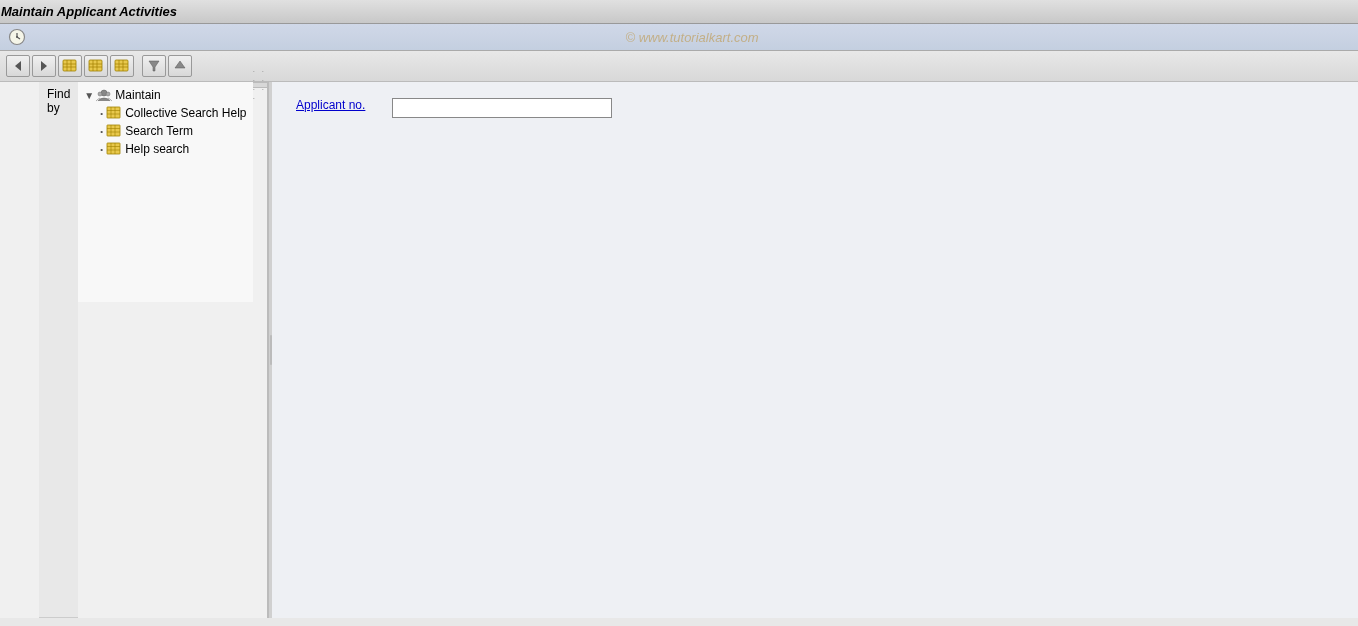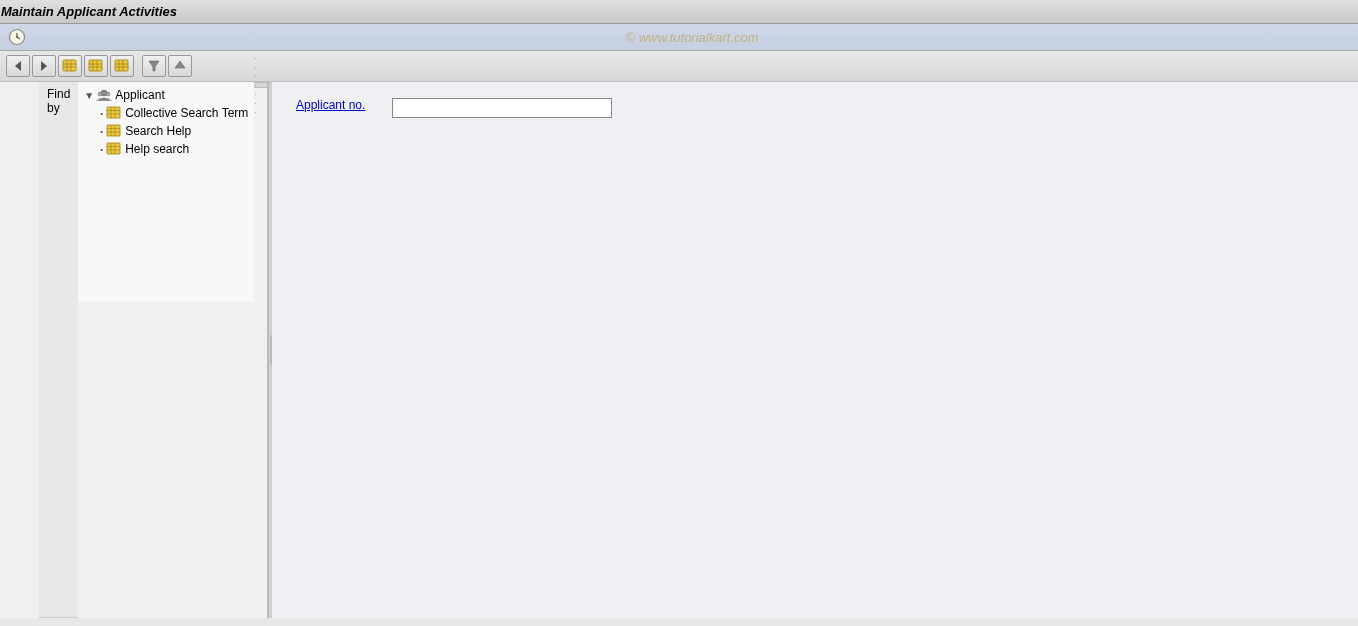--- a/index.html
+++ b/index.html
@@ -295,46 +295,46 @@
         <span class="tree-toggle">▼</span>
 
         <svg class="icon-svg" viewBox="0 0 16 14">
           <ellipse cx="8" cy="5" rx="3" ry="3" fill="#888" stroke="#555" stroke-width="0.5"></ellipse>
           <ellipse cx="4" cy="6" rx="2" ry="2" fill="#aaa" stroke="#666" stroke-width="0.5"></ellipse>
           <ellipse cx="12" cy="6" rx="2" ry="2" fill="#aaa" stroke="#666" stroke-width="0.5"></ellipse>
           <path d="M2,13 Q4,10 8,10 Q12,10 14,13" fill="#888" stroke="#555" stroke-width="0.5"></path>
           <path d="M0,13 Q2,11 4,10" fill="#aaa" stroke="#666" stroke-width="0.5"></path>
           <path d="M16,13 Q14,11 12,10" fill="#aaa" stroke="#666" stroke-width="0.5"></path>
         </svg>
-        <span>Applicant</span>
+        <span>Maintain</span>
       </div>
 
       <div class="tree-item tree-indent-2">
         <span class="tree-bullet">•</span>
 
         <svg class="icon-svg" viewBox="0 0 16 14">
           <rect x="1" y="1" width="13" height="11" rx="0.5" fill="#e8c84c" stroke="#a08000" stroke-width="0.8"></rect>
           <line x1="1" y1="4.5" x2="14" y2="4.5" stroke="#a08000" stroke-width="0.6"></line>
           <line x1="1" y1="8" x2="14" y2="8" stroke="#a08000" stroke-width="0.6"></line>
           <line x1="5" y1="1" x2="5" y2="12" stroke="#a08000" stroke-width="0.6"></line>
           <line x1="9" y1="1" x2="9" y2="12" stroke="#a08000" stroke-width="0.6"></line>
         </svg>
-        <span>Collective Search Term</span>
+        <span>Collective Search Help</span>
       </div>
 
       <div class="tree-item tree-indent-2">
         <span class="tree-bullet">•</span>
         <svg class="icon-svg" viewBox="0 0 16 14">
           <rect x="1" y="1" width="13" height="11" rx="0.5" fill="#e8c84c" stroke="#a08000" stroke-width="0.8"></rect>
           <line x1="1" y1="4.5" x2="14" y2="4.5" stroke="#a08000" stroke-width="0.6"></line>
           <line x1="1" y1="8" x2="14" y2="8" stroke="#a08000" stroke-width="0.6"></line>
           <line x1="5" y1="1" x2="5" y2="12" stroke="#a08000" stroke-width="0.6"></line>
           <line x1="9" y1="1" x2="9" y2="12" stroke="#a08000" stroke-width="0.6"></line>
         </svg>
-        <span>Search Help</span>
+        <span>Search Term</span>
       </div>
 
       <div class="tree-item tree-indent-2">
         <span class="tree-bullet">•</span>
         <svg class="icon-svg" viewBox="0 0 16 14">
           <rect x="1" y="1" width="13" height="11" rx="0.5" fill="#e8c84c" stroke="#a08000" stroke-width="0.8"></rect>
           <line x1="1" y1="4.5" x2="14" y2="4.5" stroke="#a08000" stroke-width="0.6"></line>
           <line x1="1" y1="8" x2="14" y2="8" stroke="#a08000" stroke-width="0.6"></line>
           <line x1="5" y1="1" x2="5" y2="12" stroke="#a08000" stroke-width="0.6"></line>
           <line x1="9" y1="1" x2="9" y2="12" stroke="#a08000" stroke-width="0.6"></line>

